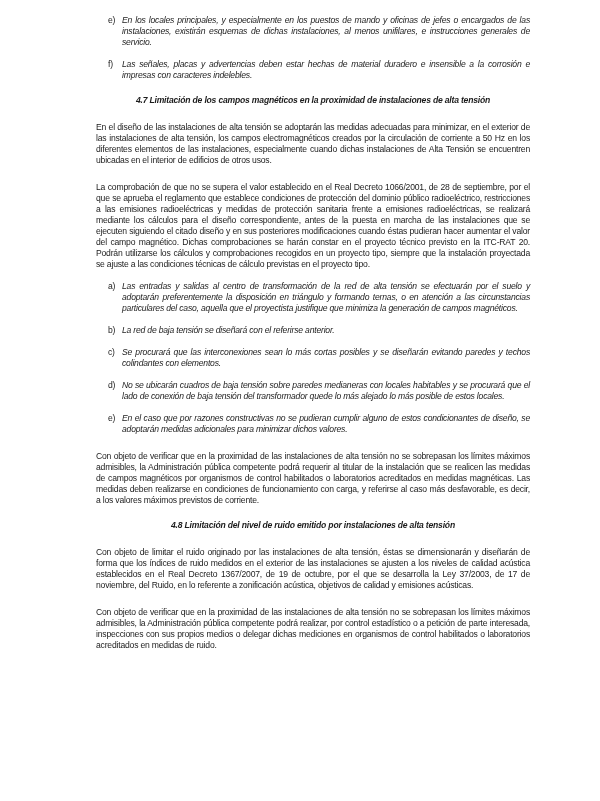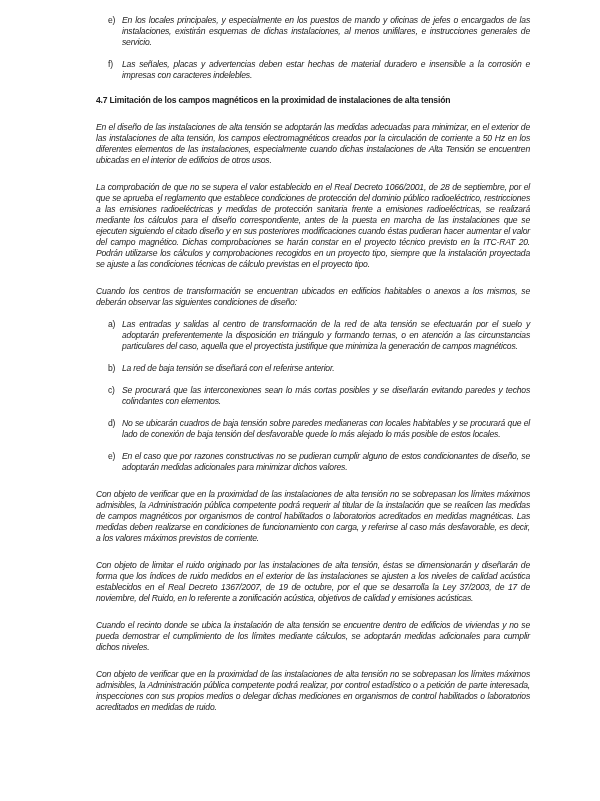--- a/index.html
+++ b/index.html
@@ -22,29 +22,29 @@
     top: 15px;
     left: 96px;
     width: 434px;
     font-size: 8.6px;
     line-height: 11px;
     letter-spacing: -0.2px;
     text-align: justify;
   }
   .para {
     margin: 16px 0 11px 0;
-    font-style: italic;
   }
   .para.no-gap-bottom {
     margin-bottom: 0;
   }
   .section-heading {
     font-weight: bold;
     margin: 14px 0 12px 0;
-    text-align: left;
+    text-align: center;
+    font-style: italic;
   }
   .letter-item {
     display: flex;
     margin: 0 0 11px 0;
   }
   .letter-item .li-label {
     flex: 0 0 26px;
     box-sizing: border-box;
     padding-left: 12px;
     text-align: left;
@@ -70,50 +70,49 @@
       <span class="li-label">f)</span>
       <span class="li-text">Las señales, placas y advertencias deben estar hechas de material duradero e insensible a la corrosión e impresas con caracteres indelebles.</span>
     </div>
 
     <div class="section-heading">4.7 Limitación de los campos magnéticos en la proximidad de instalaciones de alta tensión</div>
 
     <p class="para">En el diseño de las instalaciones de alta tensión se adoptarán las medidas adecuadas para minimizar, en el exterior de las instalaciones de alta tensión, los campos electromagnéticos creados por la circulación de corriente a 50 Hz en los diferentes elementos de las instalaciones, especialmente cuando dichas instalaciones de Alta Tensión se encuentren ubicadas en el interior de edificios de otros usos.</p>
 
     <p class="para">La comprobación de que no se supera el valor establecido en el Real Decreto 1066/2001, de 28 de septiembre, por el que se aprueba el reglamento que establece condiciones de protección del dominio público radioeléctrico, restricciones a las emisiones radioeléctricas y medidas de protección sanitaria frente a emisiones radioeléctricas, se realizará mediante los cálculos para el diseño correspondiente, antes de la puesta en marcha de las instalaciones que se ejecuten siguiendo el citado diseño y en sus posteriores modificaciones cuando éstas pudieran hacer aumentar el valor del campo magnético. Dichas comprobaciones se harán constar en el proyecto técnico previsto en la ITC-RAT 20. Podrán utilizarse los cálculos y comprobaciones recogidos en un proyecto tipo, siempre que la instalación proyectada se ajuste a las condiciones técnicas de cálculo previstas en el proyecto tipo.</p>
 
-    <p class="para">Cuando los centros de transformación se encuentran ubicados en edificios habitables o anexos a los mismos, se deberán observar las siguientes condiciones de diseño:</p>
 
     <div class="letter-item">
       <span class="li-label">a)</span>
       <span class="li-text">Las entradas y salidas al centro de transformación de la red de alta tensión se efectuarán por el suelo y adoptarán preferentemente la disposición en triángulo y formando ternas, o en atención a las circunstancias particulares del caso, aquella que el proyectista justifique que minimiza la generación de campos magnéticos.</span>
     </div>
 
     <div class="letter-item">
       <span class="li-label">b)</span>
       <span class="li-text">La red de baja tensión se diseñará con el referirse anterior.</span>
     </div>
 
     <div class="letter-item">
       <span class="li-label">c)</span>
       <span class="li-text">Se procurará que las interconexiones sean lo más cortas posibles y se diseñarán evitando paredes y techos colindantes con elementos.</span>
     </div>
 
     <div class="letter-item">
       <span class="li-label">d)</span>
-      <span class="li-text">No se ubicarán cuadros de baja tensión sobre paredes medianeras con locales habitables y se procurará que el lado de conexión de baja tensión del desfavorable quede lo más alejado lo más posible de estos locales.</span>
+      <span class="li-text">No se ubicarán cuadros de baja tensión sobre paredes medianeras con locales habitables y se procurará que el lado de conexión de baja tensión del transformador quede lo más alejado lo más posible de estos locales.</span>
     </div>
 
     <div class="letter-item">
       <span class="li-label">e)</span>
       <span class="li-text">En el caso que por razones constructivas no se pudieran cumplir alguno de estos condicionantes de diseño, se adoptarán medidas adicionales para minimizar dichos valores.</span>
     </div>
 
     <p class="para">Con objeto de verificar que en la proximidad de las instalaciones de alta tensión no se sobrepasan los límites máximos admisibles, la Administración pública competente podrá requerir al titular de la instalación que se realicen las medidas de campos magnéticos por organismos de control habilitados o laboratorios acreditados en medidas magnéticas. Las medidas deben realizarse en condiciones de funcionamiento con carga, y referirse al caso más desfavorable, es decir, a los valores máximos previstos de corriente.</p>
 
+    <div class="section-heading">4.8 Limitación del nivel de ruido emitido por instalaciones de alta tensión</div>
 
     <p class="para">Con objeto de limitar el ruido originado por las instalaciones de alta tensión, éstas se dimensionarán y diseñarán de forma que los índices de ruido medidos en el exterior de las instalaciones se ajusten a los niveles de calidad acústica establecidos en el Real Decreto 1367/2007, de 19 de octubre, por el que se desarrolla la Ley 37/2003, de 17 de noviembre, del Ruido, en lo referente a zonificación acústica, objetivos de calidad y emisiones acústicas.</p>
 
-    <p class="para no-gap-bottom">Cuando el recinto donde se ubica la instalación de alta tensión se encuentre dentro de edificios de viviendas y no se pueda demostrar el cumplimiento de los límites mediante cálculos, se adoptarán medidas adicionales para cumplir dichos niveles.</p>
 
     <p class="para">Con objeto de verificar que en la proximidad de las instalaciones de alta tensión no se sobrepasan los límites máximos admisibles, la Administración pública competente podrá realizar, por control estadístico o a petición de parte interesada, inspecciones con sus propios medios o delegar dichas mediciones en organismos de control habilitados o laboratorios acreditados en medidas de ruido.</p>
 
   </div>
 </div>
 
 </body></html>

